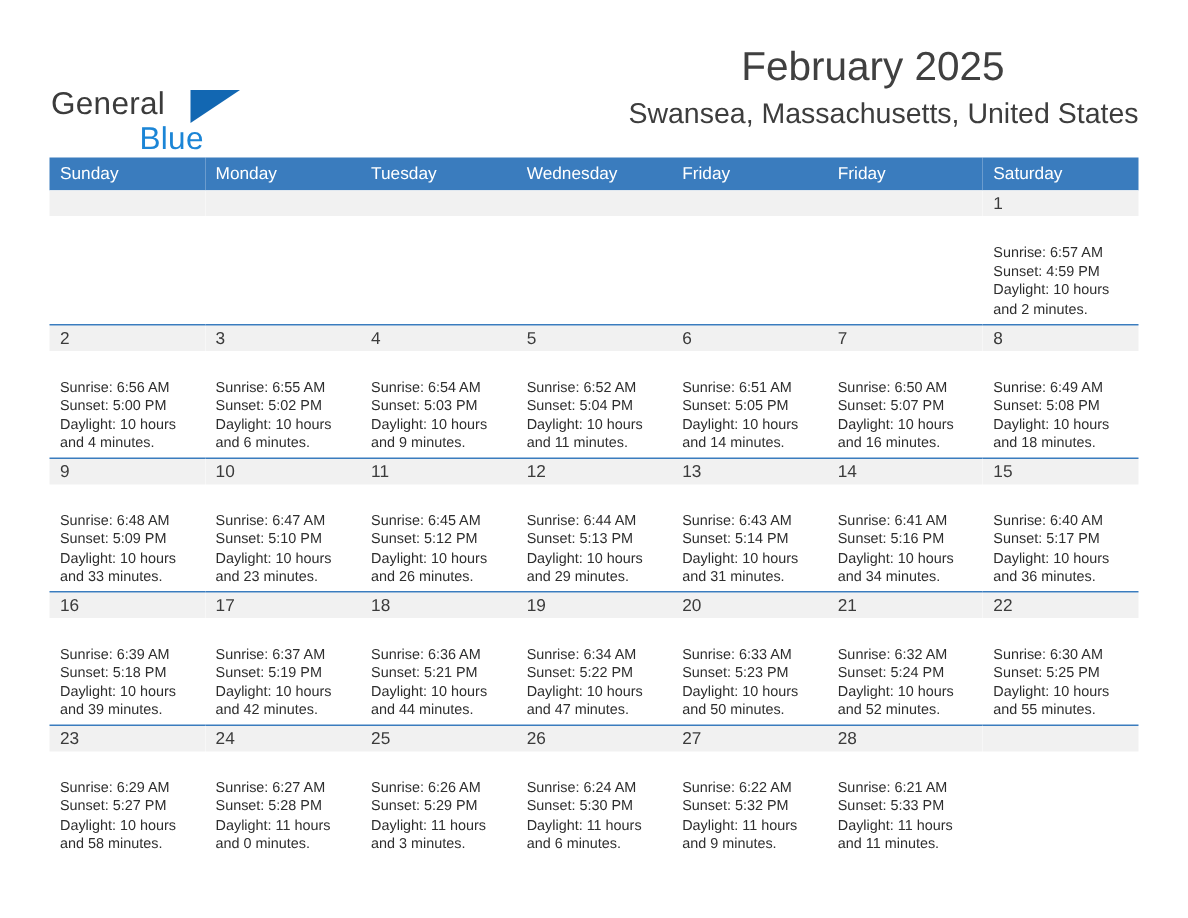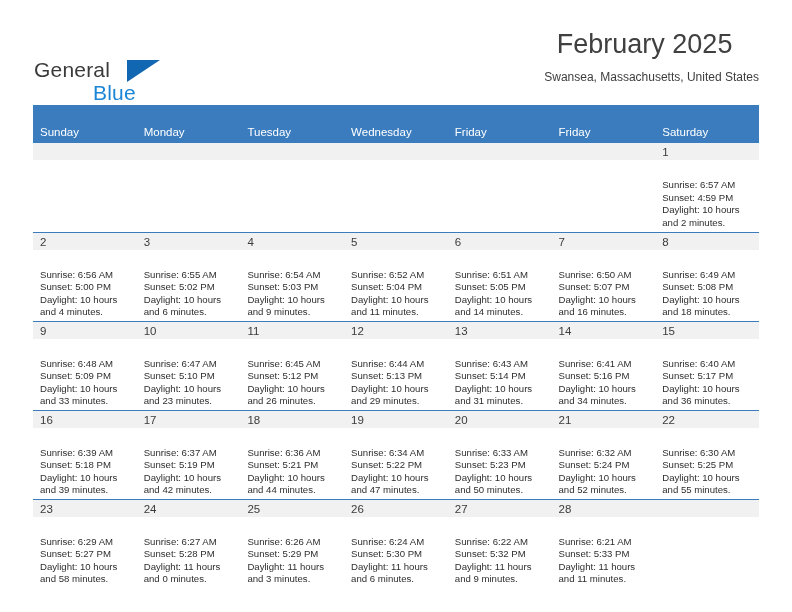--- a/index.html
+++ b/index.html
@@ -73,21 +73,21 @@
   .cal-title {
     font-size: 27px;
     color: #404040;
     font-weight: normal;
     line-height: 32px;
     white-space: nowrap;
     text-align: center;
   }
   .cal-subtitle {
     margin-top: 8px;
-    font-size: 12px;
+    font-size: 19px;
     color: #3d3d3d;
     line-height: 18px;
     white-space: nowrap;
     margin-left: 14px;
   }
 
   
   .calendar {
     position: absolute;
     left: 33px;
@@ -98,21 +98,21 @@
     width: 726px;
     border-collapse: collapse;
     table-layout: fixed;
   }
   .cal-table th {
     background: #3a7cbe;
     color: #ffffff;
     font-size: 11.5px;
     font-weight: normal;
     text-align: left;
-    padding: 21px 0 5px 7px;
+    padding: 5px 0 5px 7px;
     height: 19px;
     box-sizing: border-box;
   }
   .cal-table td {
     vertical-align: top;
     padding: 0;
     border-top: 1.6px solid #3a7cbe;
     height: 89px;
     box-sizing: border-box;
     background: #ffffff;

